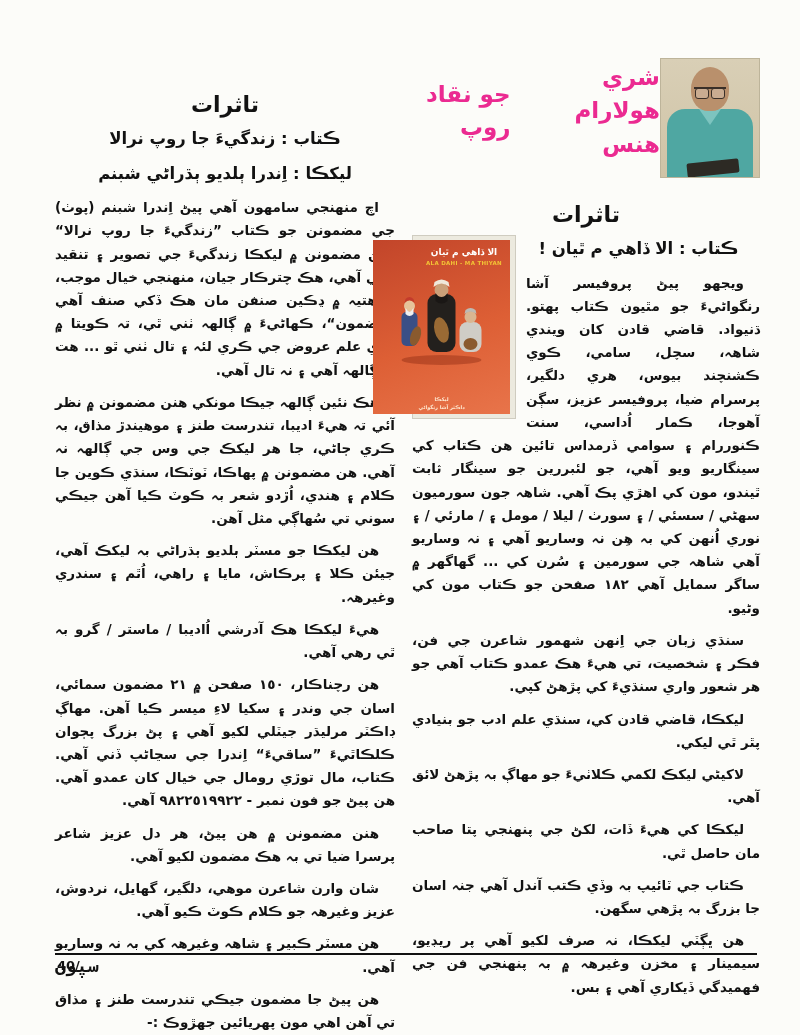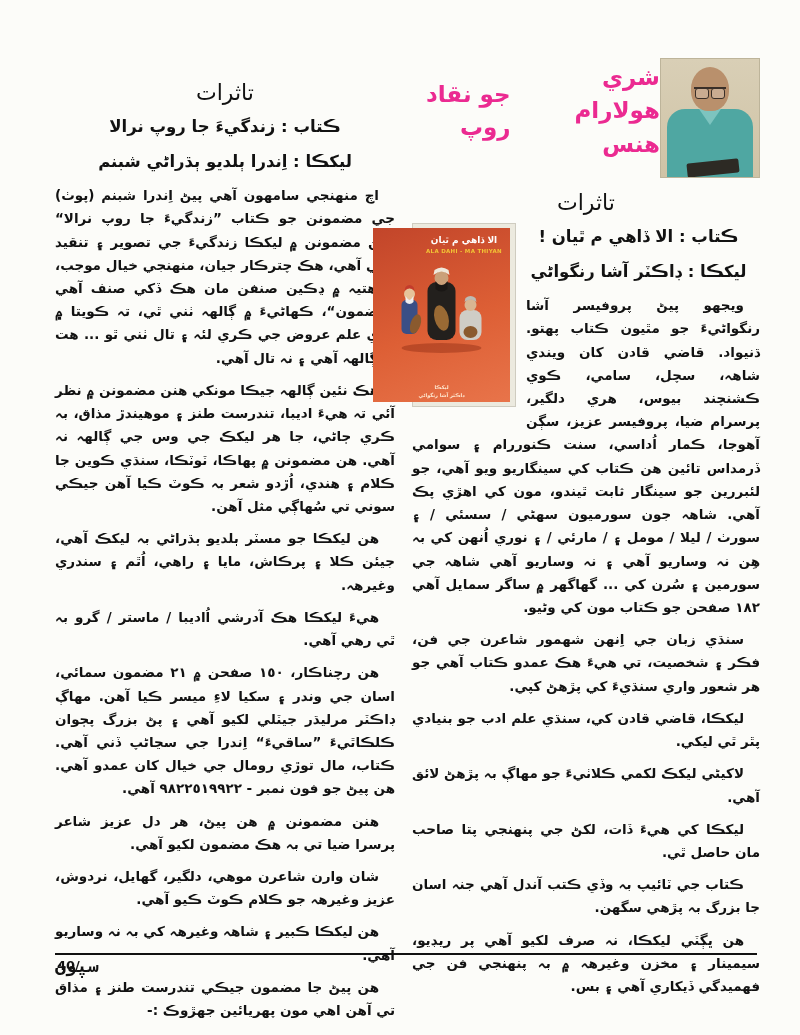--- a/index.html
+++ b/index.html
@@ -22,21 +22,21 @@
   .p-collar{position:absolute;top:50px;left:38px;width:22px;height:16px;background:#7dc4bf;clip-path:polygon(50% 100%,0 0,100% 0);}
   .p-book{position:absolute;bottom:2px;left:26px;width:52px;height:14px;background:#2d2a24;transform:rotate(-6deg);border-radius:2px;}
   .title-block{
     flex:1;display:flex;flex-direction:row;justify-content:center;align-items:center;
     padding-bottom:14px;
   }
   .title-line{font-weight:bold;font-size:23px;line-height:1.45;letter-spacing:.5px;}
   
   .col-left{position:absolute;top:76px;left:55px;width:340px;direction:rtl;}
   .col-right{position:absolute;top:186px;left:412px;width:348px;direction:rtl;}
-  .section-heading{text-align:center;font-weight:normal;font-size:22px;margin:4px 0 6px;}
+  .section-heading{text-align:center;font-weight:bold;font-size:22px;margin:16px 0 6px;}
   .book-line{font-weight:bold;font-size:16.5px;text-align:center;line-height:1.55;margin:9px;}
   .body-text{margin-top:10px;}
   .body-text p{
     margin:0 0 9px;text-align:justify;font-size:13.5px;line-height:1.72;
     font-weight:bold;text-indent:16px;
   }
   .num-list{list-style:none;margin:2px 0 0;padding:0 34px 0 0;}
   .num-list li{font-weight:bold;font-size:13.5px;line-height:1.8;text-align:right;}
   
   .cover-wrap{
@@ -87,21 +87,21 @@
     <p class="book-line">ڪتاب : زندگيءَ جا روپ نرالا</p>
     <p class="book-line">ليکڪا : اِندرا ٻلديو ٻڌراڻي شبنم</p>
     <div class="body-text">
       <p>اچ منهنجي سامهون آهي پيڻ اِندرا شبنم (پوٺ) جي مضمونن جو ڪتاب ”زندگيءَ جا روپ نرالا“ هنن مضمونن ۾ ليکڪا زندگيءَ جي تصوير ۽ تنقيد چٽي آهي، هڪ چترڪار جيان، منهنجي خيال موجب، ساهتيہ ۾ ڍڪين صنفن مان هڪ ڏکي صنف آهي ”مضمون“، ڪهاڻيءَ ۾ ڳالهہ ٺني ٿي، تہ ڪويتا ۾ وري علم عروض جي ڪري لئہ ۽ تال ٺني ٿو ... هت نہ ڳالهہ آهي ۽ نہ تال آهي.</p>
       <p>هڪ نئين ڳالهہ جيڪا مونکي هنن مضمونن ۾ نظر آئي تہ هيءَ اديبا، تندرست طنز ۽ موهيندڙ مذاق، بہ ڪري ڄاڻي، جا هر ليکڪ جي وس جي ڳالهہ نہ آهي. هن مضمونن ۾ پهاڪا، ٽوٽڪا، سنڌي ڪوين جا ڪلام ۽ هندي، اُڙدو شعر بہ ڪوٽ ڪيا آهن جيڪي سوني تي سُهاڳي مثل آهن.</p>
       <p>هن ليکڪا جو مسٽر ٻلديو ٻڌراڻي بہ ليکڪ آهي، جيئن ڪلا ۽ پرڪاش، مايا ۽ راهي، اُٿم ۽ سندري وغيرهہ.</p>
       <p>هيءَ ليکڪا هڪ آدرشي اُاديبا / ماستر / گرو بہ ٿي رهي آهي.</p>
       <p>هن رچناڪار، ١٥٠ صفحن ۾ ٢١ مضمون سمائي، اسان جي وندر ۽ سکيا لاءِ ميسر ڪيا آهن. مهاڳ ڊاڪٽر مرليڌر جيٽلي لکيو آهي ۽ پڻ بزرگ پڄوان ڪلڪاٿيءَ ”ساقيءَ“ اِندرا جي سڃاڻپ ڏني آهي. ڪتاب، مال توڙي رومال جي خيال کان عمدو آهي. هن پيڻ جو فون نمبر - ٩٨٢٢٥١٩٩٢٢ آهي.</p>
       <p>هنن مضمونن ۾ هن پيڻ، هر دل عزيز شاعر پرسرا ضيا تي بہ هڪ مضمون لکيو آهي.</p>
       <p>شان وارن شاعرن موهي، دلگير، گهايل، نردوش، عزيز وغيرهہ جو ڪلام ڪوٽ ڪيو آهي.</p>
-      <p>هن ليکڪا ڪبير ۽ شاهہ وغيرهہ کي بہ نہ وساريو آهي.</p>
+      <p>هن مسٽر ڪبير ۽ شاهہ وغيرهہ کي بہ نہ وساريو آهي.</p>
       <p>هن پيڻ جا مضمون جيڪي تندرست طنز ۽ مذاق تي آهن اهي مون پهريائين جهڙوڪ :-</p>
       <ul class="num-list">
         <li>١. مونکي معاف ڪجو</li>
 
       </ul>
     </div>
   </div>
 
   <div class="col-right">
     <h2 class="section-heading">تاثرات</h2>
@@ -132,21 +132,20 @@
           <ellipse cx="50" cy="82" rx="40" ry="5" fill="rgba(120,30,10,.35)"></ellipse>
         </svg>
         <div class="cover-caption">
           <div>ليکڪا</div>
           <div>ڊاڪٽر آشا رنگواڻي</div>
         </div>
       </div>
     </div>
 
     <p class="book-line">ڪتاب : الا ڏاهي م ٿيان !</p>
-    <p class="book-line">ليکڪا : ڊاڪٽر آشا رنگواڻي</p>
 
     <div class="body-text">
       <p>ويجهو پيڻ پروفيسر آشا رنگواڻيءَ جو مٿيون ڪتاب پهتو. ڌنيواد. قاضي قادن کان ويندي شاهہ، سچل، سامي، ڪوي ڪشنچند بيوس، هري دلگير، پرسرام ضيا، پروفيسر عزيز، سڳن آهوجا، ڪمار اُداسي، سنت ڪنوررام ۽ سوامي ڏرمداس تائين هن ڪتاب کي سينگاريو ويو آهي، جو لئبررين جو سينگار ثابت ٿيندو، مون کي اهڙي پڪ آهي. شاهہ جون سورميون سهڻي / سسئي / ۽ سورٺ / ليلا / مومل ۽ / مارئي / ۽ نوري اُنهن کي بہ هِن نہ وساريو آهي ۽ نہ وساريو آهي شاهہ جي سورمين ۽ سُرن کي ... گهاگهر ۾ ساگر سمايل آهي ١٨٢ صفحن جو ڪتاب مون کي وڻيو.</p>
       <p>سنڌي زبان جي اِنهن شهمور شاعرن جي فن، فڪر ۽ شخصيت، تي هيءَ هڪ عمدو ڪتاب آهي جو هر شعور واري سنڌيءَ کي پڙهڻ کپي.</p>
       <p>ليکڪا، قاضي قادن کي، سنڌي علم ادب جو بنيادي پٿر ٿي ليکي.</p>
       <p>لاکيڻي ليکڪ لکمي ڪلاٺيءَ جو مهاڳ بہ پڙهڻ لائق آهي.</p>
       <p>ليکڪا کي هيءَ ڏات، لکڻ جي پنهنجي پتا صاحب مان حاصل ٿي.</p>
       <p>ڪتاب جي ٽائيپ بہ وڏي ڪتب آندل آهي جنہ اسان جا بزرگ بہ پڙهي سگهن.</p>
       <p>هن ڀڳٽي ليکڪا، نہ صرف لکيو آهي پر ريڊيو، سيمينار ۽ مخزن وغيرهہ ۾ بہ پنهنجي فن جي فهميدگي ڏيکاري آهي ۽ بس.</p>
     </div>

